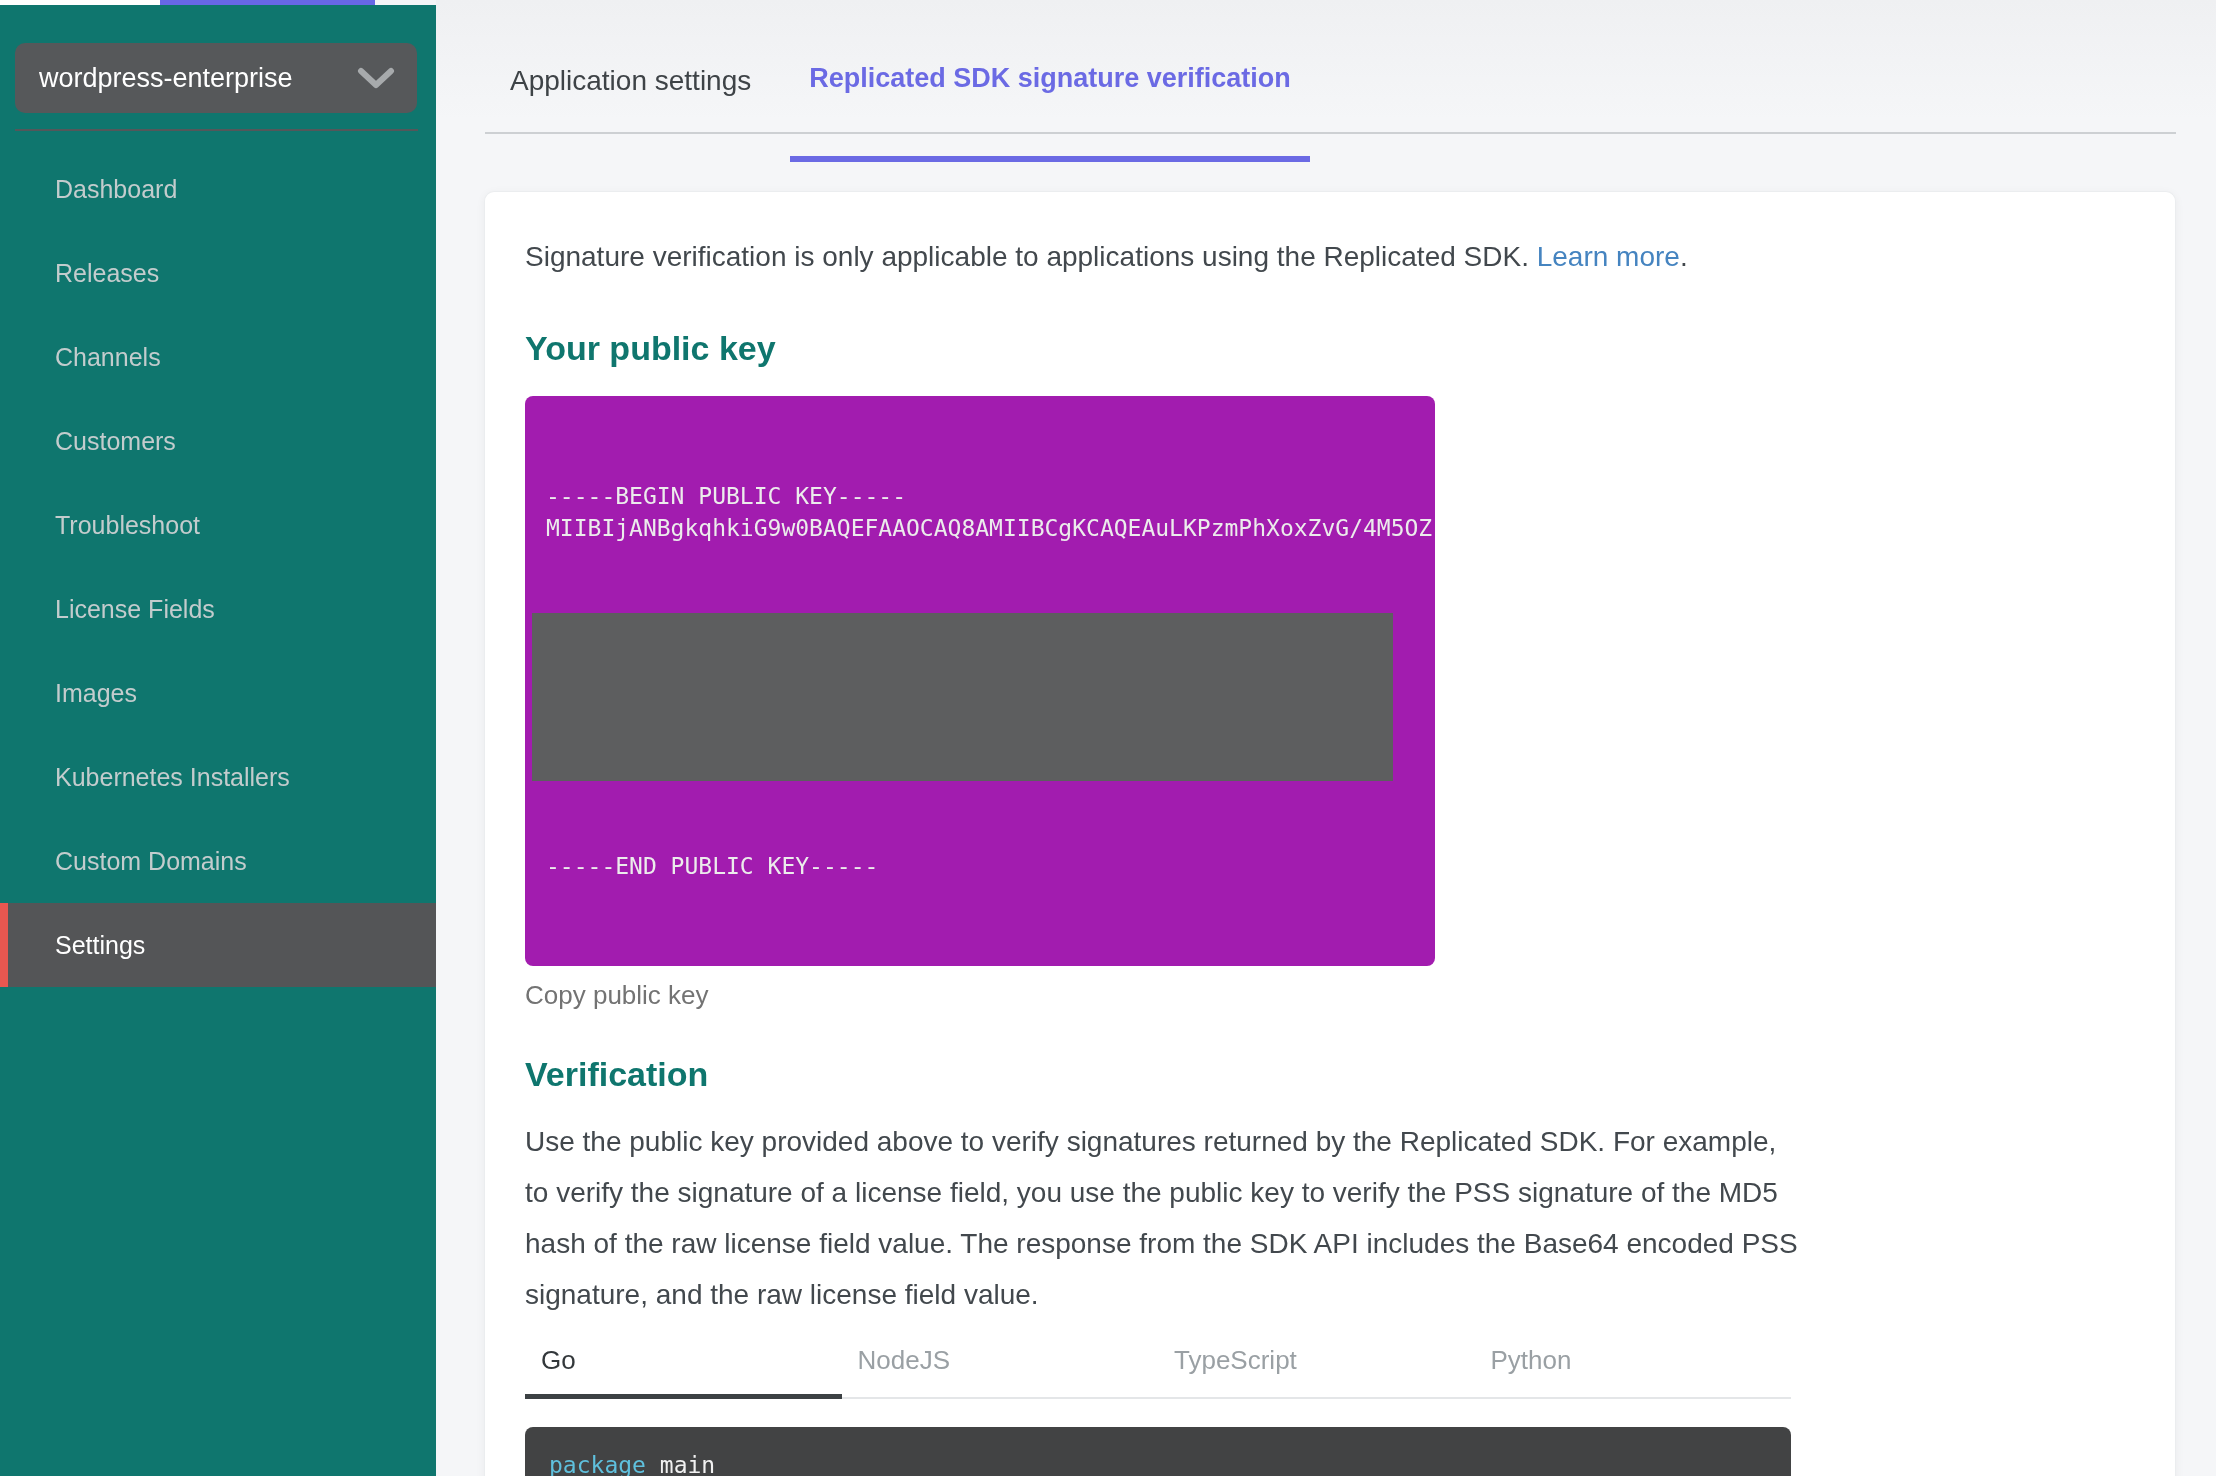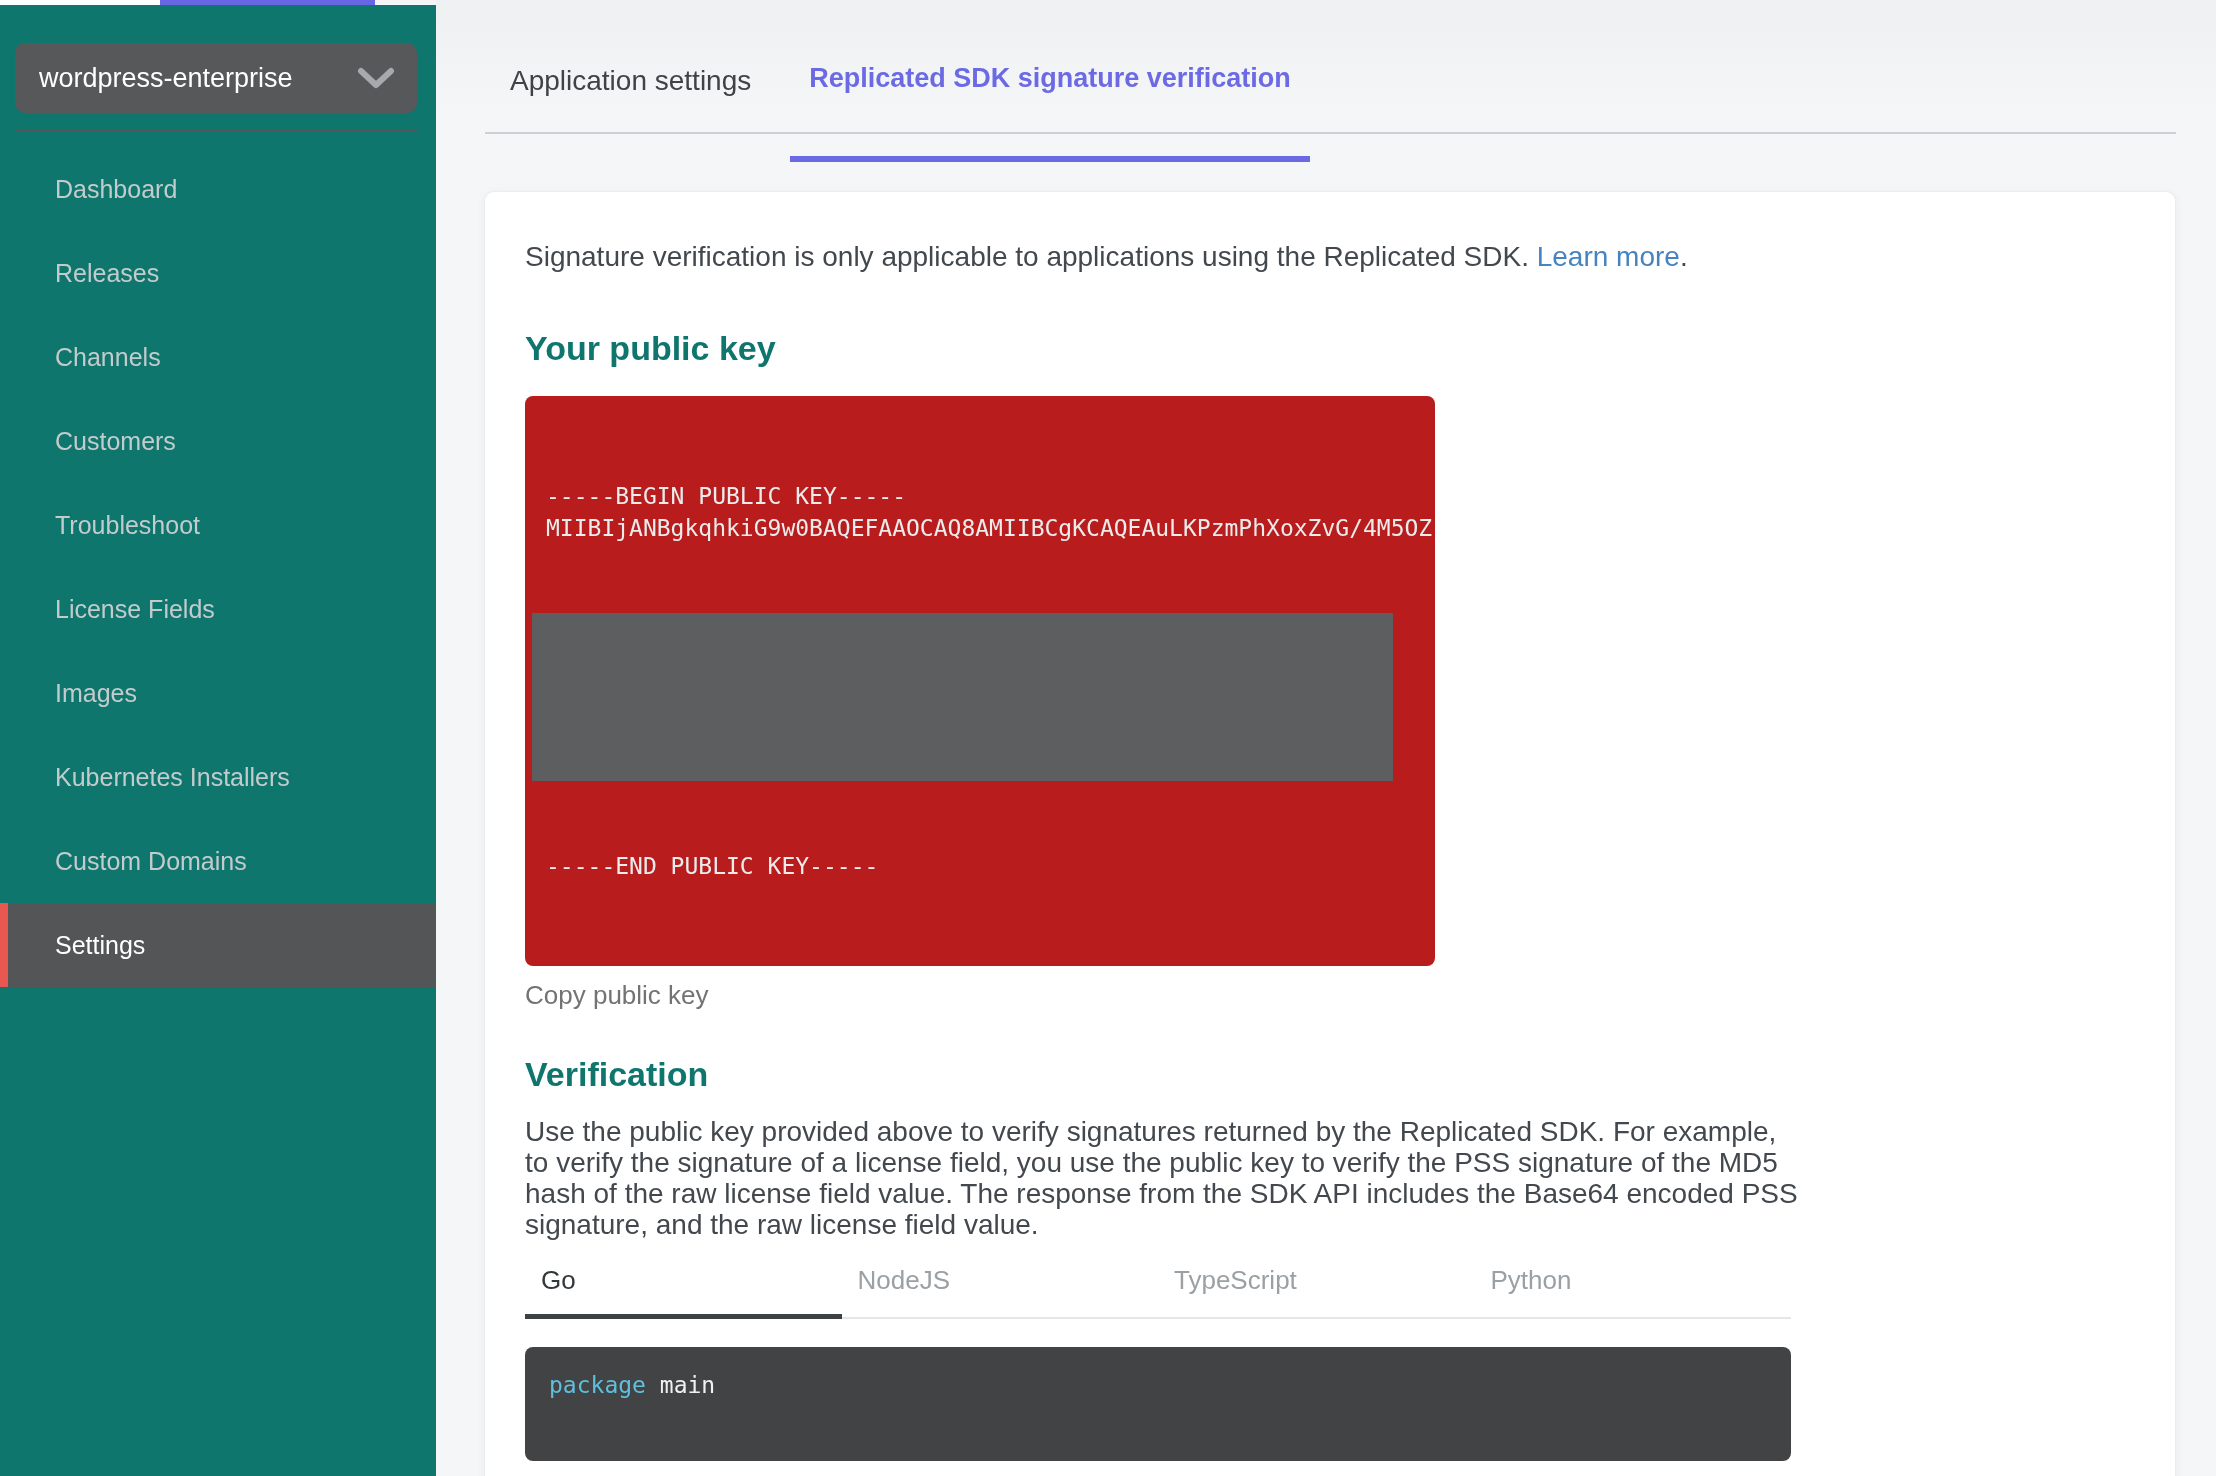--- a/index.html
+++ b/index.html
@@ -53,29 +53,29 @@
     box-sizing:border-box;
   }
   .card-inner{padding:49px 0 0 40px;}
   .intro{font-size:28px;color:#42484d;}
   .link{color:#4584c0;cursor:pointer;text-decoration:none;}
   h2.section{font-size:34px;font-weight:bold;color:#0f766e;margin:56px 0 0 0;}
   h2.section.second{margin-top:44px;}
 
   .key-block{
     margin-top:28px;width:910px;box-sizing:border-box;
-    background:#b91c1c;border-radius:8px;
+    background:#a21caf;border-radius:8px;
     padding:20px 0 20px 21px;
     font-family:"DejaVu Sans Mono","Liberation Mono",monospace;
     font-size:23px;line-height:32px;color:#ececec;white-space:pre;
   }
   .redacted{height:168px;background:#5d5e5f;width:861px;margin:5px 0 5px -14px;}
   .copy-link{display:inline-block;margin-top:14px;font-size:26px;color:#737373;cursor:pointer;}
 
-  .desc{margin-top:22px;width:1280px;font-size:28px;line-height:31px;color:#42484d;}
+  .desc{margin-top:22px;width:1280px;font-size:28px;line-height:51px;color:#42484d;}
 
   .lang-tabs{margin-top:12px;width:1266px;display:flex;border-bottom:2px solid #e4e6e8;}
   .lang-tab{
     width:25%;box-sizing:border-box;padding:13px 0 18px 16px;
     font-size:26px;color:#9aa0a4;cursor:pointer;
   }
   .lang-tab.active{color:#33383b;border-bottom:5px solid #3c4144;margin-bottom:-2px;}
 
   .code-block{
     margin-top:28px;width:1266px;box-sizing:border-box;

